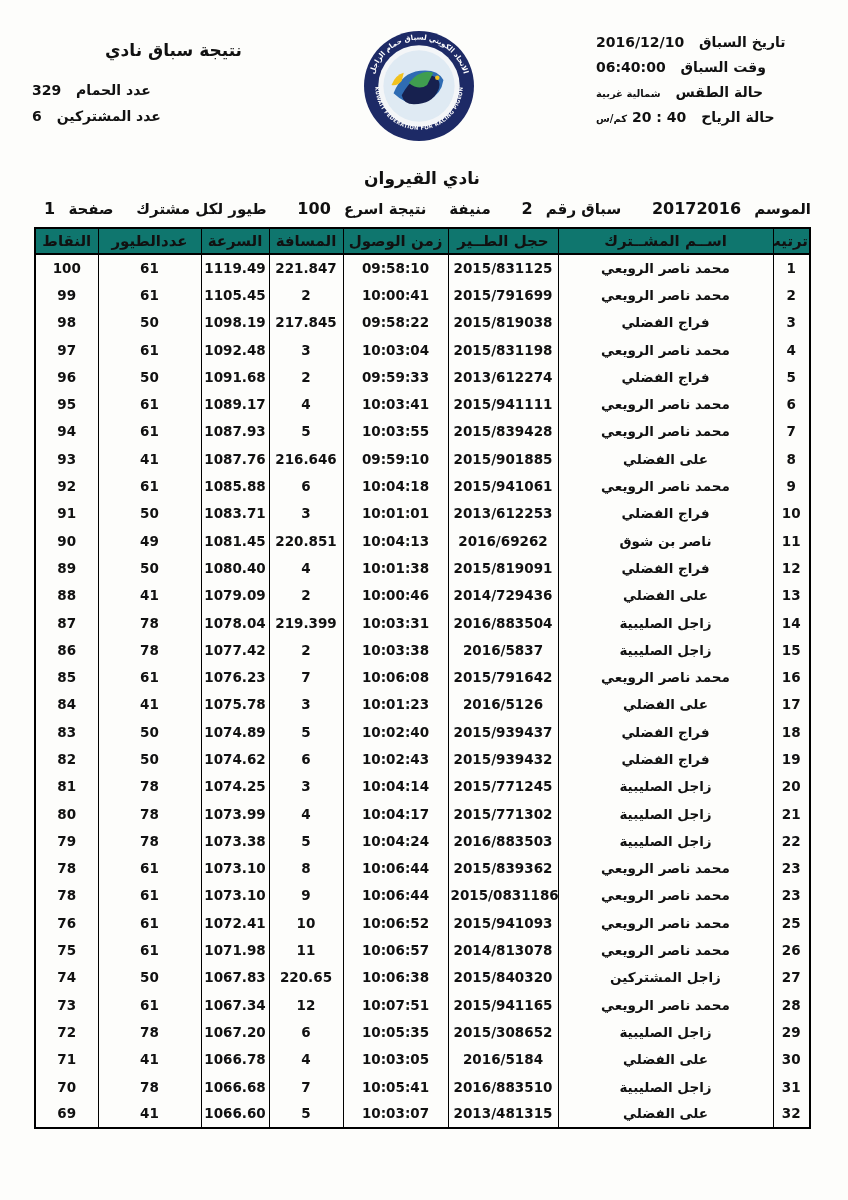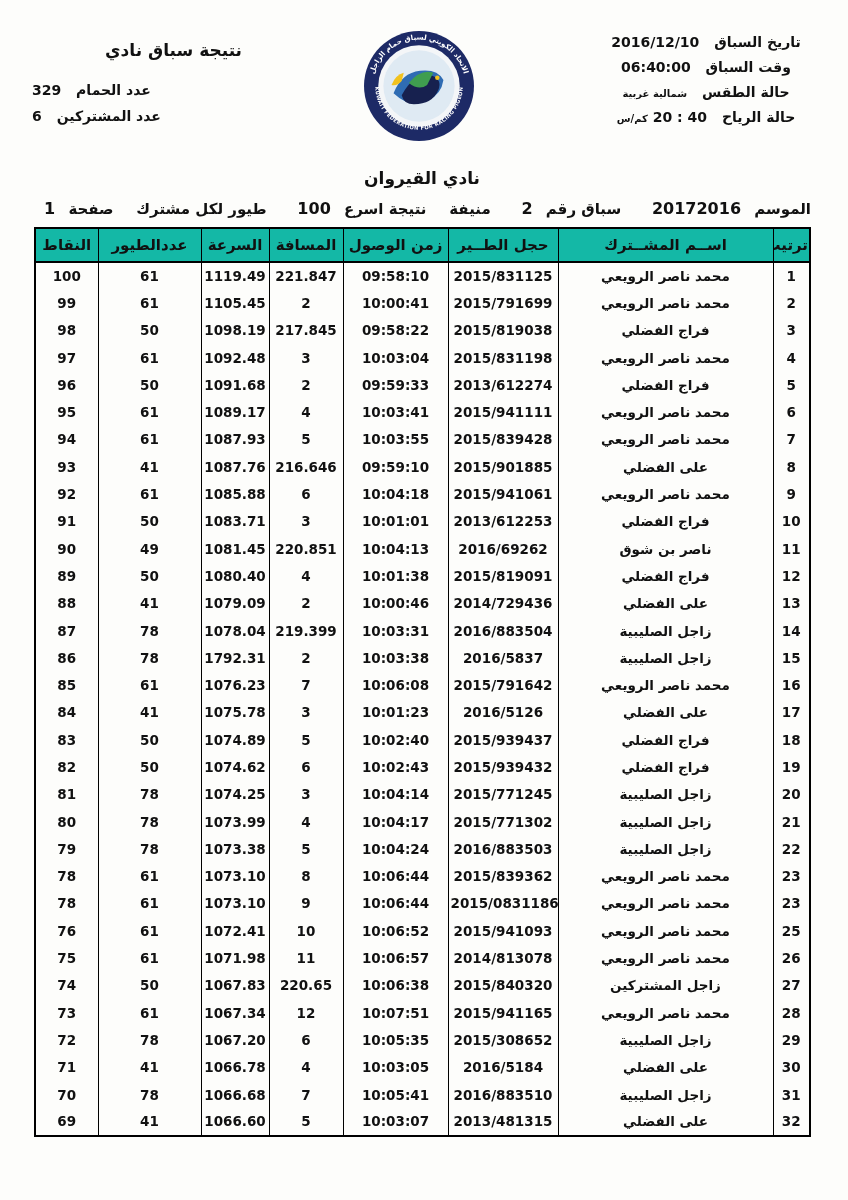--- a/index.html
+++ b/index.html
@@ -11,21 +11,21 @@
     font-family:"DejaVu Sans","Liberation Sans",sans-serif;
     font-weight:bold; color:#111;
     overflow:hidden;
   }
   
   .top {
     position:absolute; top:28px; right:32px; left:32px;
     display:flex; justify-content:space-between; align-items:flex-start;
   }
   .race-info { width:220px; padding-top:6px; }
-  .info-line { font-size:14px; margin-bottom:9px; text-align:center; white-space:nowrap; }
+  .info-line { font-size:14px; margin-bottom:9px; text-align:left; white-space:nowrap; }
   .info-line .lbl { margin-left:10px; }
   .sm { font-size:10px;margin-top:24px; }
   .num-ltr { direction:ltr; unicode-bidi:isolate; display:inline-block; }
   .logo-wrap { width:112px; height:112px; flex:0 0 auto; margin-top:2px; }
   .result-info { width:210px; padding-top:12px; }
   .result-title { font-size:17px; text-align:right; margin-bottom:22px; white-space:nowrap; }
   .count-line { font-size:14px; text-align:left; margin-bottom:10px; white-space:nowrap; }
   .count-line .lbl { margin-left:10px; }
   
   .club-name { position:absolute; top:168px; right:4px; left:0; text-align:center; font-size:17px; }
@@ -36,21 +36,21 @@
   }
   .meta-num { font-size:16px; margin:0 8px; }
   
   table.results {
     position:absolute; top:227px; right:37px;
     width:775px; border-collapse:collapse; table-layout:fixed;
     border:2px solid #000;
   }
   table.results th {
     border:1px solid #000; border-bottom:2px solid #000;
-    background:#14b8a6; font-size:15px; height:34px; padding:0 2px;
+    background:#0f766e; font-size:15px; height:26px; padding:0 2px;
     text-align:center; font-weight:bold; overflow:hidden;
   }
   table.results td {
     border-left:1px solid #000; border-right:1px solid #000;
     font-size:13.5px; height:27.3px; padding:0 2px;
     text-align:center; vertical-align:middle; font-weight:bold;
     white-space:nowrap; overflow:hidden;
   }
   col.c-rank    { width:37px; }
   col.c-name    { width:215px; }
@@ -310,21 +310,21 @@
           <td dir="ltr">1078.04</td>
           <td dir="ltr">78</td>
           <td dir="ltr">87</td>
         </tr>
         <tr>
           <td dir="ltr">15</td>
           <td>زاجل الصليبية</td>
           <td dir="ltr">2016/5837</td>
           <td dir="ltr">10:03:38</td>
           <td dir="ltr">2</td>
-          <td dir="ltr">1792.31</td>
+          <td dir="ltr">1077.42</td>
           <td dir="ltr">78</td>
           <td dir="ltr">86</td>
         </tr>
         <tr>
           <td dir="ltr">16</td>
           <td>محمد ناصر الرويعي</td>
           <td dir="ltr">2015/791642</td>
           <td dir="ltr">10:06:08</td>
           <td dir="ltr">7</td>
           <td dir="ltr">1076.23</td>

